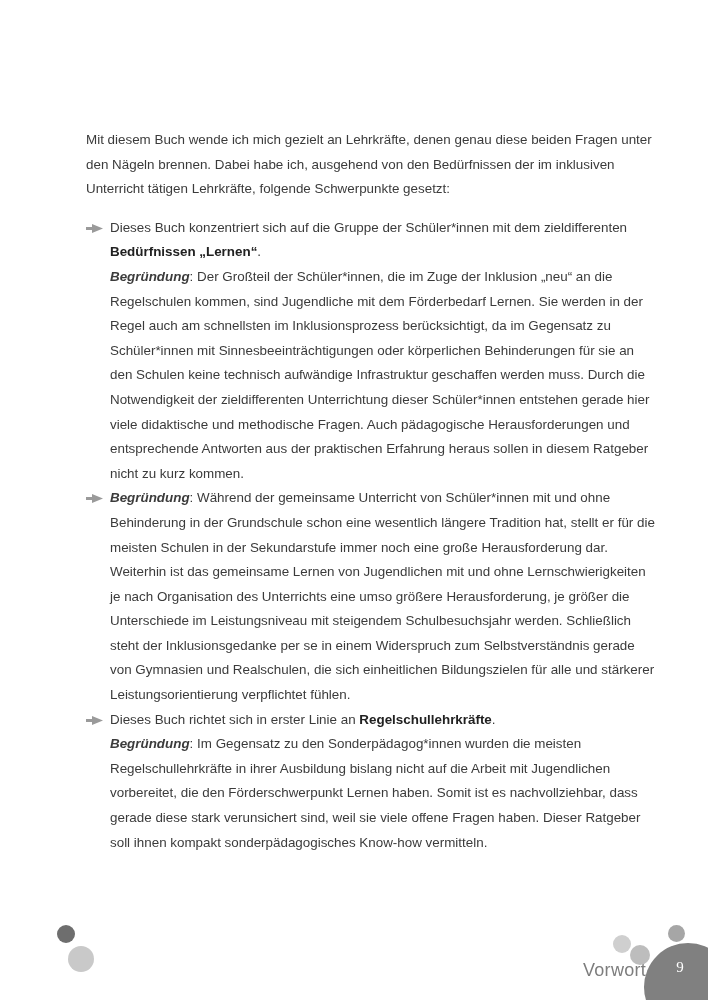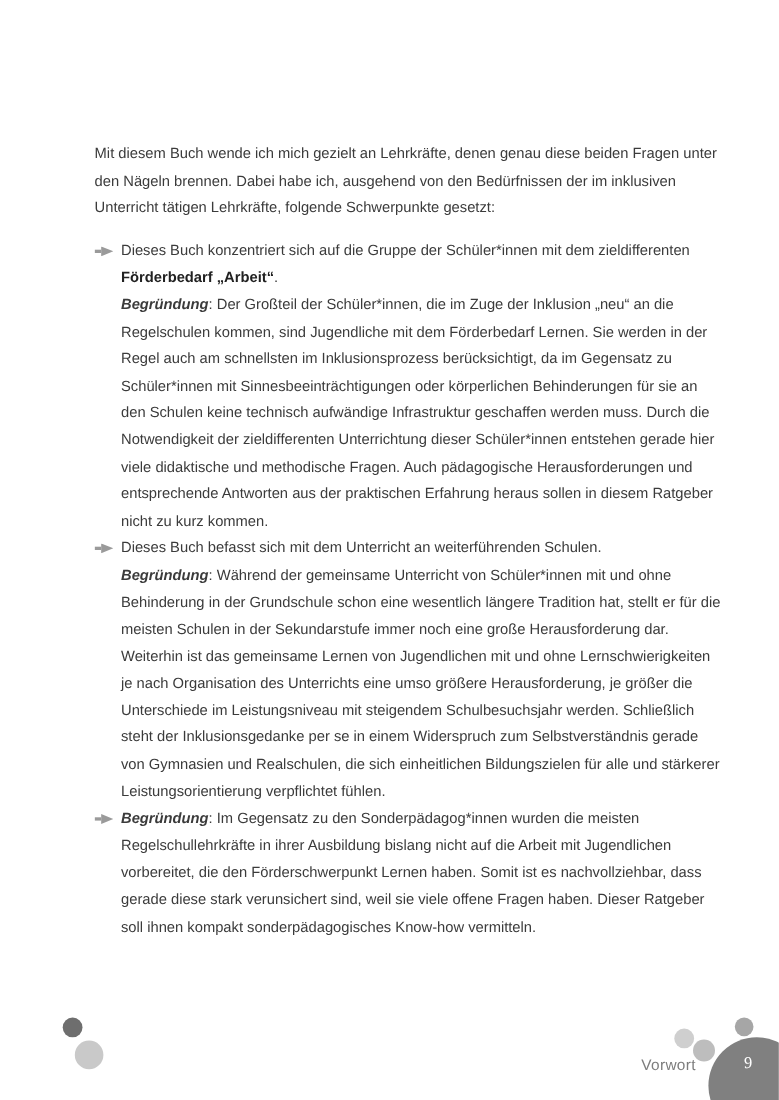--- a/index.html
+++ b/index.html
@@ -121,21 +121,21 @@
     width: 36px;
     text-align: center;
     font-size: 15px;
     color: #ffffff;
     font-family: "Liberation Serif", serif;
   }
   .footer-label {
     position: absolute;
     left: 583px;
     top: 960px;
-    font-size: 14px;
+    font-size: 18px;
     color: #7d7d7d;
     letter-spacing: 0.3px;
   }
 </style>
 </head>
 <body>
 
 <div class="page">
 
 
@@ -143,38 +143,38 @@
 
     <p class="intro">Mit diesem Buch wende ich mich gezielt an Lehrkräfte, denen genau diese beiden Fragen unter den Nägeln brennen. Dabei habe ich, ausgehend von den Bedürfnissen der im inklusiven Unterricht tätigen Lehrkräfte, folgende Schwerpunkte gesetzt:</p>
 
     <ul class="bullet-list">
 
       <li class="bullet-item">
         <svg class="bullet-icon" viewBox="0 0 17 9">
           <rect x="0" y="3" width="6" height="3" fill="#9a9a9a"></rect>
           <polygon points="6,0 17,4.5 6,9" fill="#9a9a9a"></polygon>
         </svg>
-        <p class="bullet-para"><span>Dieses Buch konzentriert sich auf die Gruppe der Schüler*innen mit dem zieldifferenten </span><b>Förderbedarf „Arbeit“</b><span>.</span></p>
+        <p class="bullet-para"><span>Dieses Buch konzentriert sich auf die Gruppe der Schüler*innen mit dem zieldifferenten </span><b>Bedürfnissen „Lernen“</b><span>.</span></p>
         <p class="bullet-para"><i>Begründung</i><span>: Der Großteil der Schüler*innen, die im Zuge der Inklusion „neu“ an die Regelschulen kommen, sind Jugendliche mit dem Förderbedarf Lernen. Sie werden in der Regel auch am schnellsten im Inklusionsprozess berücksichtigt, da im Gegensatz zu Schüler*innen mit Sinnesbeeinträchtigungen oder körperlichen Behinderungen für sie an den Schulen keine technisch aufwändige Infrastruktur geschaffen werden muss. Durch die Notwendigkeit der zieldifferenten Unterrichtung dieser Schüler*innen entstehen gerade hier viele didaktische und methodische Fragen. Auch pädagogische Herausforderungen und entsprechende Antworten aus der praktischen Erfahrung heraus sollen in diesem Ratgeber nicht zu kurz kommen.</span></p>
       </li>
 
       <li class="bullet-item">
         <svg class="bullet-icon" viewBox="0 0 17 9">
           <rect x="0" y="3" width="6" height="3" fill="#9a9a9a"></rect>
           <polygon points="6,0 17,4.5 6,9" fill="#9a9a9a"></polygon>
         </svg>
-        <p class="bullet-para"><span>Dieses Buch befasst sich mit dem Unterricht an weiterführenden Schulen.</span><b></b><span></span></p>
         <p class="bullet-para"><i>Begründung</i><span>: Während der gemeinsame Unterricht von Schüler*innen mit und ohne Behinderung in der Grundschule schon eine wesentlich längere Tradition hat, stellt er für die meisten Schulen in der Sekundarstufe immer noch eine große Herausforderung dar. Weiterhin ist das gemeinsame Lernen von Jugendlichen mit und ohne Lernschwierigkeiten je nach Organisation des Unterrichts eine umso größere Herausforderung, je größer die Unterschiede im Leistungsniveau mit steigendem Schulbesuchsjahr werden. Schließlich steht der Inklusionsgedanke per se in einem Widerspruch zum Selbstverständnis gerade von Gymnasien und Realschulen, die sich einheitlichen Bildungszielen für alle und stärkerer Leistungsorientierung verpflichtet fühlen.</span></p>
       </li>
 
       <li class="bullet-item">
         <svg class="bullet-icon" viewBox="0 0 17 9">
           <rect x="0" y="3" width="6" height="3" fill="#9a9a9a"></rect>
           <polygon points="6,0 17,4.5 6,9" fill="#9a9a9a"></polygon>
         </svg>
+        <p class="bullet-para"><span>Dieses Buch richtet sich in erster Linie an </span><b>Regelschullehrkräfte</b><span>.</span></p>
         <p class="bullet-para"><i>Begründung</i><span>: Im Gegensatz zu den Sonderpädagog*innen wurden die meisten Regelschullehrkräfte in ihrer Ausbildung bislang nicht auf die Arbeit mit Jugendlichen vorbereitet, die den Förderschwerpunkt Lernen haben. Somit ist es nachvollziehbar, dass gerade diese stark verunsichert sind, weil sie viele offene Fragen haben. Dieser Ratgeber soll ihnen kompakt sonderpädagogisches Know-how vermitteln.</span></p>
       </li>
 
     </ul>
   </div>
 
   <div class="footer">
     <span class="dot dot-left-dark"></span>
     <span class="dot dot-left-light"></span>
 

